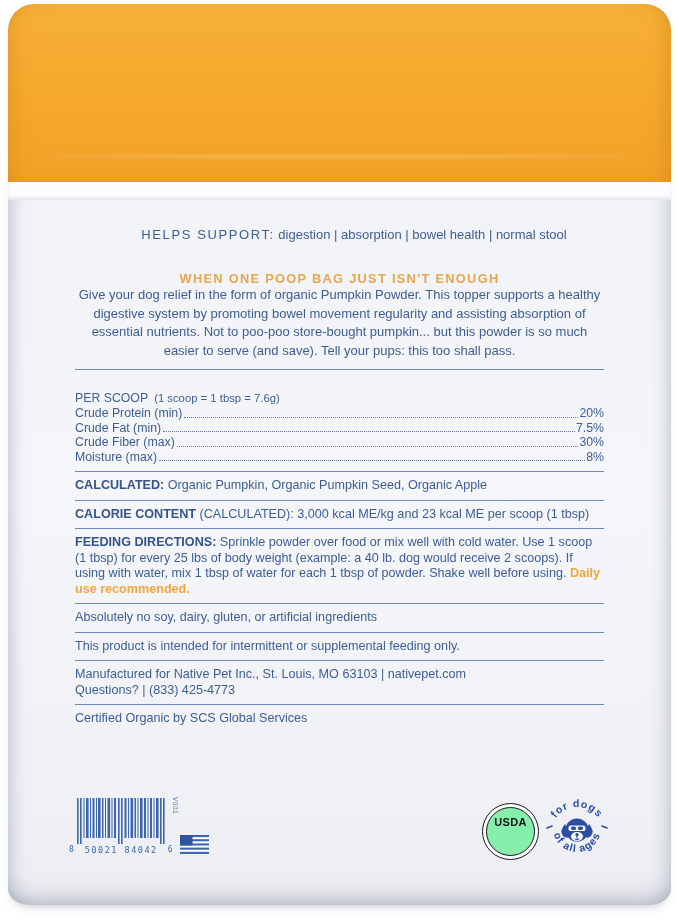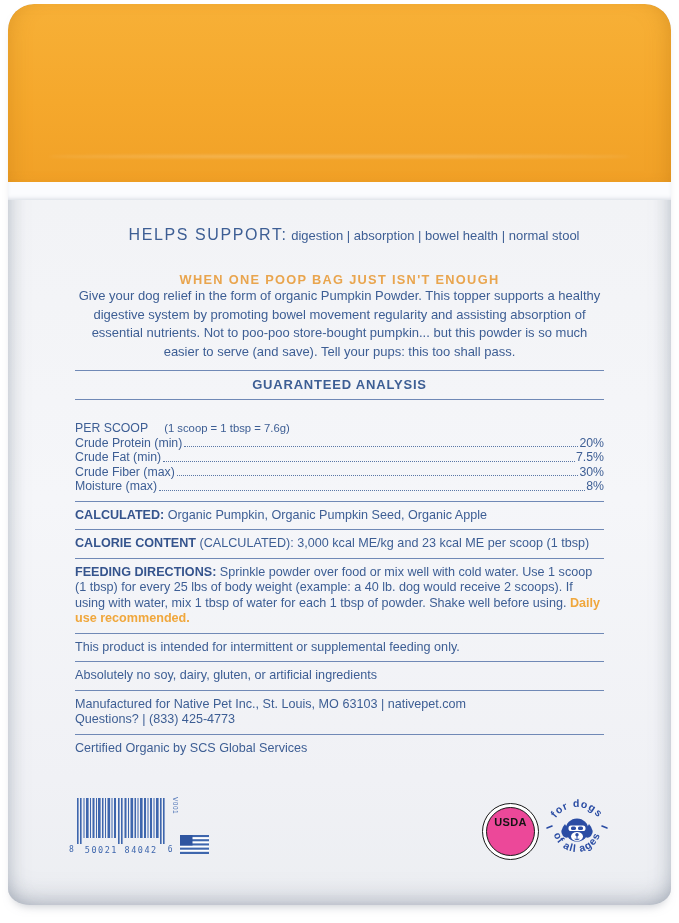--- a/index.html
+++ b/index.html
@@ -36,42 +36,42 @@
   .bag-zipper {
     position:absolute; left:0; top:178px; width:100%; height:18px;
     background:#fbfcfe;
     box-shadow:inset 0 -3px 4px -2px rgba(175,183,198,.5);
   }
 
   
   .content { position:absolute; left:0; top:196px; width:100%; padding:0 67px; color:#3d5e94; }
 
   .helps { margin-top:27px; text-align:center; font-size:13px; line-height:16px; }
-  .helps-label { letter-spacing:1.6px; font-size:16px;margin-left:29px; }
+  .helps-label { letter-spacing:1.6px; font-size:13px;margin-left:29px; }
 
   .tagline {
     margin-top:28px; text-align:center;
     font-size:12.8px; font-weight:bold; letter-spacing:1.3px; color:#e9a54e;
   }
   .intro { text-align:center; font-size:13px; line-height:18.5px; }
 
   .rule-top { margin-top:9px; border-bottom:1px solid #7089b6; }
 
   .sect { padding:6px 0; border-bottom:1px solid #7089b6; font-size:12.6px; line-height:15.5px; }
   .sect.last { border-bottom:none; }
   .sect b { color:#35548d; }
 
   .ga-title-sect { text-align:center; font-weight:bold; letter-spacing:.8px; font-size:13px; padding:6px 0; }
 
   .ga-table { padding:20px 0 7px; }
   .ga-row { display:flex; align-items:flex-end; font-size:12.3px; line-height:14.6px; }
   .ga-row .dots { flex:1; border-bottom:1.3px dotted #5a77a6; margin:0 1px 3px 2px; min-width:12px; }
   .ga-row .val { white-space:nowrap; }
   .per-scoop { line-height:16px; }
-  .per-scoop .note { font-size:11.3px; margin-left:16px; }
+  .per-scoop .note { font-size:11.3px; margin-left:6px; }
 
   .highlight { color:#f0a73c; font-weight:bold; }
   .mfg-line { display:block; }
 
   
   .barcode-wrap { position:absolute; left:58px; top:794px; display:flex; align-items:flex-end; }
   .bc-digit { font-family:"DejaVu Sans Mono", monospace; font-size:8px; color:#3e66ad; margin:0 3px; }
   .bc-main { position:relative; width:88px; }
   .bc-nums {
     position:absolute; left:8px; right:8px; bottom:-1px; text-align:center;
@@ -81,21 +81,21 @@
   .barcode-side {
     position:absolute; left:164px; top:793px; writing-mode:vertical-rl;
     font-size:6.5px; letter-spacing:.5px; color:#4a70b4;
   }
   .flag { position:absolute; left:172px; top:831px; }
 
   .usda {
     position:absolute; left:474px; top:799px; width:57px; height:57px; border-radius:50%;
     background:#ffffff; border:1.5px solid #191919; overflow:hidden;
   }
-  .usda-inner { position:absolute; inset:3px; border-radius:50%; border:1px solid #191919; overflow:hidden; background:#ec4899;text-align:right; }
+  .usda-inner { position:absolute; inset:3px; border-radius:50%; border:1px solid #191919; overflow:hidden; background:#86efac;text-align:right; }
   .usda-top { height:45%; display:flex; align-items:flex-end; justify-content:center;
     font-size:11px; font-weight:bold; color:#141414; letter-spacing:.3px; padding-bottom:1px; }
   .usda-bottom { height:55%; background:
       repeating-linear-gradient(55deg, rgba(255,255,255,.22) 0 1.5px, transparent 1.5px 5px), #161616;
     display:flex; align-items:flex-start; justify-content:center;
     font-size:7.6px; font-weight:bold; color:#ffffff; letter-spacing:.4px; padding-top:3px;margin-top:28px; }
 
   .badge { position:absolute; left:536px; top:793px; }
 </style>
 </head>
@@ -111,21 +111,20 @@
 
       <p class="helps"><span class="helps-label">HELPS SUPPORT:</span>
         <span>digestion |  absorption | bowel health | normal stool</span></p>
 
       <h2 class="tagline">WHEN ONE POOP BAG JUST ISN'T ENOUGH</h2>
 
       <p class="intro">Give your dog relief in the form of organic Pumpkin Powder. This topper supports a healthy digestive system by promoting bowel movement regularity and assisting absorption of essential nutrients. Not to poo-poo store-bought pumpkin... but this powder is so much easier to serve (and save). Tell your pups: this too shall pass.</p>
 
       <div class="rule-top"></div>
 
-      <div class="sect ga-title-sect">GUARANTEED ANALYSIS</div>
 
       <div class="sect ga-table">
         <div class="ga-row per-scoop">
           <span>PER SCOOP</span>
           <span class="note">(1 scoop = 1 tbsp = 7.6g)</span>
         </div>
         <div class="ga-row">
           <span>Crude Protein (min)</span>
           <span class="dots"></span>
           <span class="val">20%</span>
@@ -146,23 +145,23 @@
           <span class="val">8%</span>
         </div>
       </div>
 
       <div class="sect"><b>CALCULATED:</b><span> Organic Pumpkin, Organic Pumpkin Seed, Organic Apple</span></div>
 
       <div class="sect"><b>CALORIE CONTENT</b><span> (CALCULATED): 3,000 kcal ME/kg and 23 kcal ME per scoop (1 tbsp)</span></div>
 
       <div class="sect"><b>FEEDING DIRECTIONS:</b><span> Sprinkle powder over food or mix well with cold water. Use 1 scoop (1 tbsp) for every 25 lbs of body weight (example: a 40 lb. dog would receive 2 scoops). If using with water, mix 1 tbsp of water for each 1 tbsp of powder. Shake well before using. </span><span class="highlight">Daily use recommended.</span></div>
 
+      <div class="sect">Absolutely no soy, dairy, gluten, or artificial ingredients</div>
+
       <div class="sect">This product is intended for intermittent or supplemental feeding only.</div>
-
-      <div class="sect">Absolutely no soy, dairy, gluten, or artificial ingredients</div>
 
       <div class="sect">
         <span class="mfg-line">Manufactured for Native Pet Inc., St. Louis, MO 63103 | nativepet.com</span>
         <span class="mfg-line">Questions? | (833) 425-4773</span>
       </div>
 
       <div class="sect last">Certified Organic by SCS Global Services</div>
     </div>
 
     <div class="barcode-wrap">

